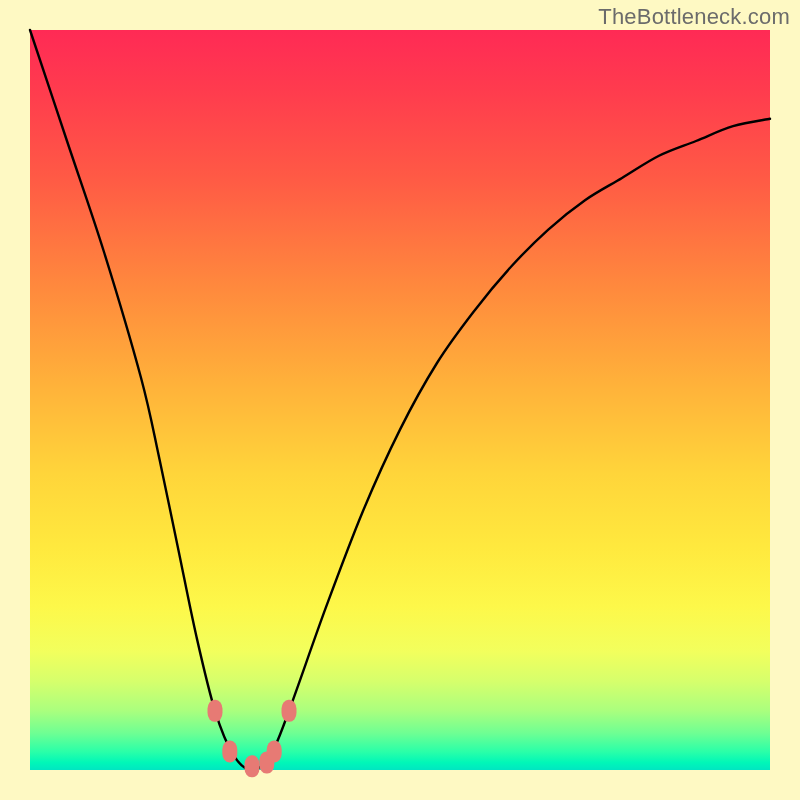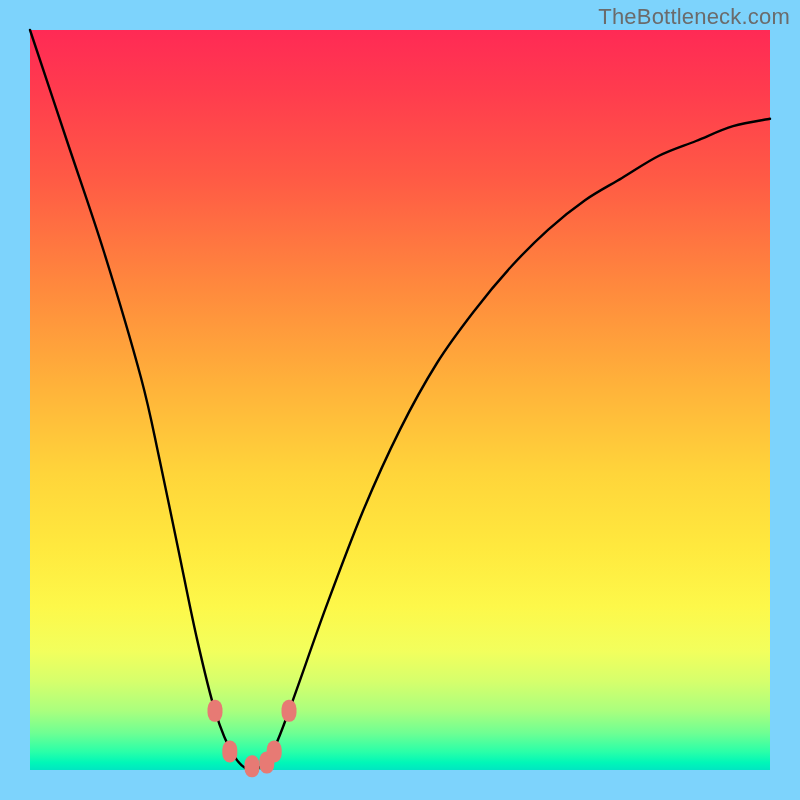--- a/index.html
+++ b/index.html
@@ -10,21 +10,21 @@
     background: #000;
     overflow: hidden;
     font-family: Arial, Helvetica, sans-serif;
   }
   .frame {
     position: absolute;
     left: 0;
     top: 0;
     width: 800px;
     height: 800px;
-    background: #7dd3fc;
+    background: #fef9c3;
   }
   .plot {
     position: absolute;
     left: 30px;
     top: 30px;
     width: 740px;
     height: 740px;
     background: linear-gradient(
       to bottom,
       #ff2a55 0%,

